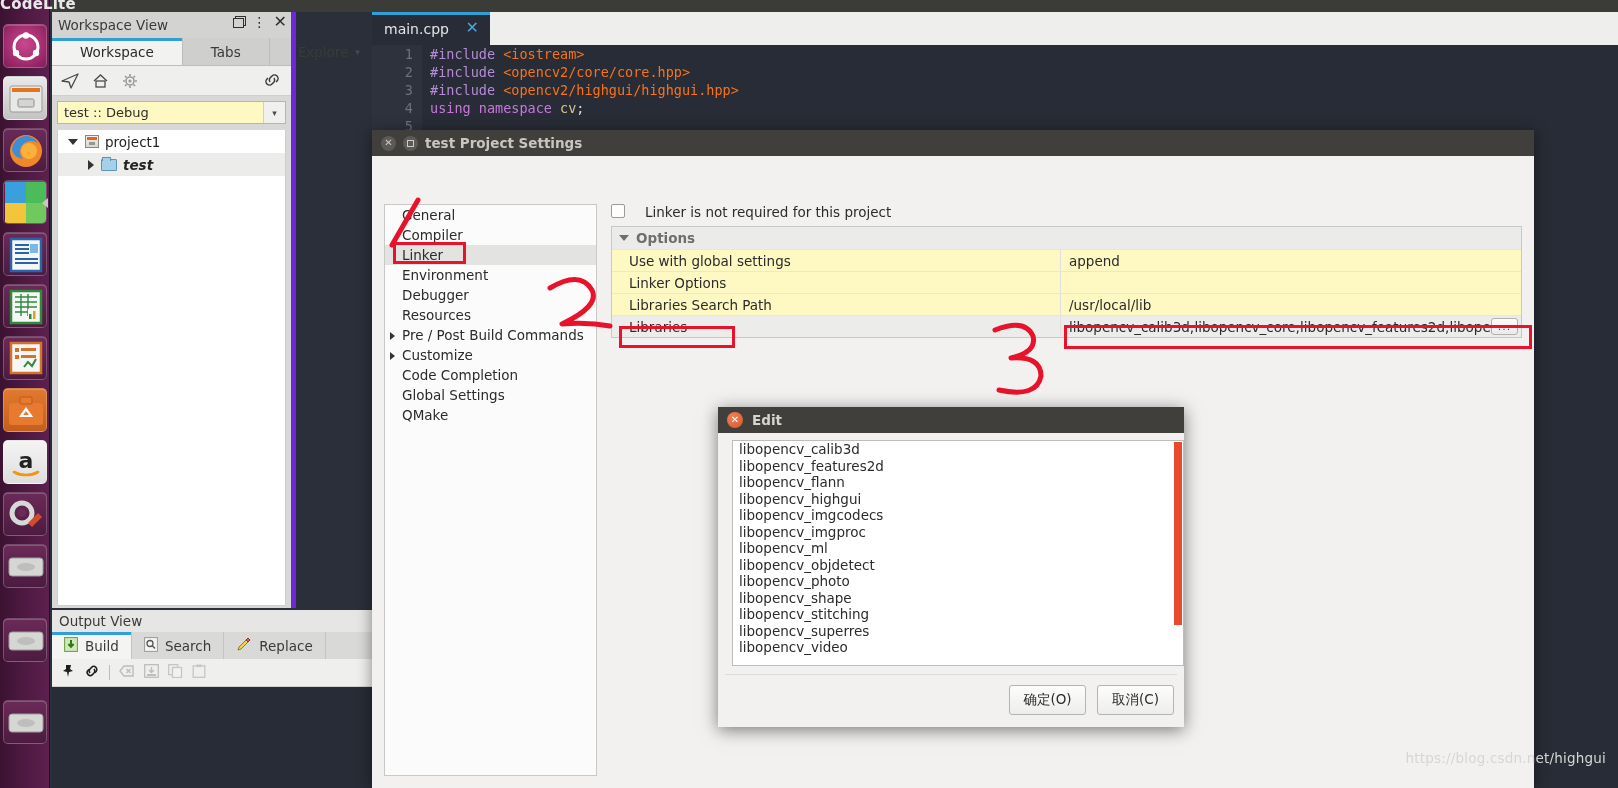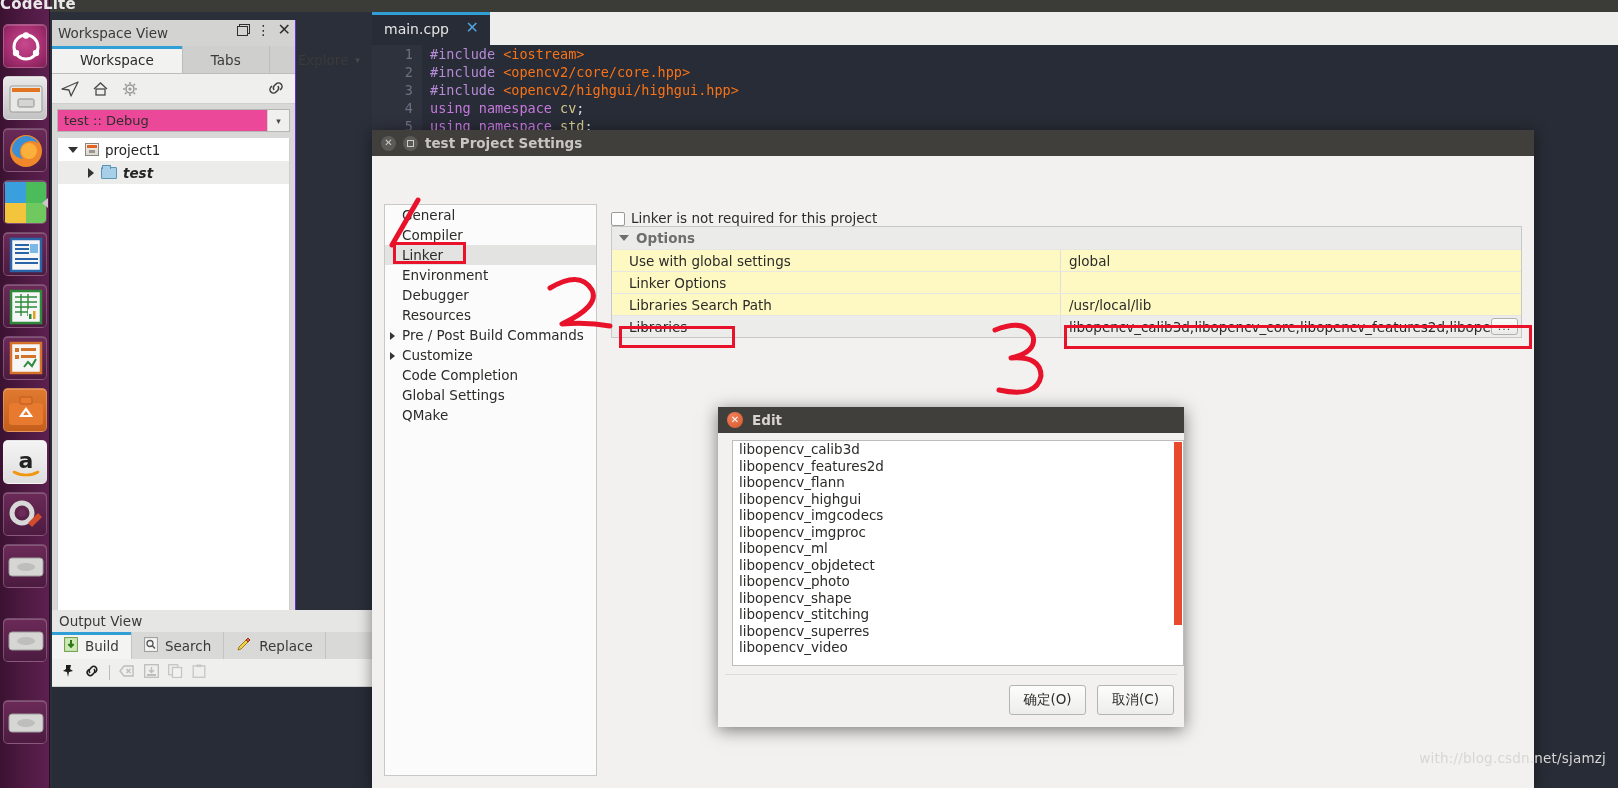--- a/index.html
+++ b/index.html
@@ -47,22 +47,22 @@
     background: #3b3b37;
   }
   .app-title {
     position: absolute; left: 0px; top: -5px; width: 200px; height: 20px;
     color: #e8e8e8; font-size: 15px; font-weight: bold; letter-spacing: .2px;
     font-family: "DejaVu Sans", sans-serif;
   }
 
   
   .ws-panel {
-    position: absolute; left: 52px; top: 20px; width: 244px; height: 596px;
-    background: #d8d8d6; border-right: 1px solid #6d28d9;
+    position: absolute; left: 52px; top: 12px; width: 244px; height: 596px;
+    background: #d8d8d6; border-right: 5px solid #6d28d9;
   }
   .ws-head {
     position: relative; height: 26px; background: #d3d3d1;
     display: flex; align-items: center; padding-left: 6px;
   }
   .ws-head-title { font-size: 13.5px; color: #3a3a38; }
   .ws-head-icons {
     position: absolute; right: 4px; top: 3px;
     display: flex; align-items: center; gap: 7px; color: #2f2f2d;
   }
@@ -85,21 +85,21 @@
   .ws-tab .caret { margin-left: 7px; font-size: 9px; color:#4a4a48; }
 
   .ws-toolbar {
     height: 30px; background:#efefed; border-bottom:1px solid #cfcfcd;
     display:flex; align-items:center; gap:13px; padding: 0 9px; position: relative;
   }
   .ws-toolbar svg { display:block; }
   .ws-toolbar .right { position:absolute; right: 10px; top: 6px; }
 
   .ws-combo {
-    margin: 5px 5px 0 5px; height: 23px; background:#ec4899;
+    margin: 5px 5px 0 5px; height: 23px; background:#fef9c3;
     border:1px solid #b5b5b3; display:flex; align-items:center;
     font-size: 13px; color:#2e2e2c; padding-left:6px; position:relative;
   }
   .ws-combo .drop {
     position:absolute; right:0; top:0; bottom:0; width:22px;
     border-left:1px solid #cfcfcd; background:#f0f0ee;
     display:flex; align-items:center; justify-content:center; font-size:9px; color:#4a4a48;
   }
   .ws-tree { margin: 6px 5px 0 5px; background:#ffffff; height: 476px; border:1px solid #cfcfcd; border-top:none; }
   .tree-row { display:flex; align-items:center; height:23px; font-size:13.5px; color:#232323; padding-left:10px; }
@@ -164,21 +164,21 @@
   .ps-config .spin i.dn { border-top:5px solid #4a4a48; }
 
   .ps-body { position:absolute; left:0; top:74px; right:0; bottom:0; display:flex; }
   .ps-tree { width:232px; margin-left:12px; margin-top:0; background:#fbfbfb; border:1px solid #c8c8c6; height:572px; }
   .ps-tree-row { height:20px; display:flex; align-items:center; font-size:13.5px; color:#2b2b29; padding-left:17px; position:relative; }
   .ps-tree-row .exp { position:absolute; left:5px; top:7px; width:0;height:0;
                       border-top:4px solid transparent;border-bottom:4px solid transparent;border-left:5px solid #333; }
   .ps-tree-row.selected { background:#e3e3e1; }
 
   .ps-right { flex:1; margin-left:14px; margin-right:12px; }
-  .ps-check { display:flex; align-items:flex-end; gap:6px; height:22px; font-size:13.5px; color:#2b2b29; }
+  .ps-check { display:flex; align-items:flex-start; gap:20px; height:22px; font-size:13.5px; color:#2b2b29; }
   .cbox { width:14px;height:14px;border:1px solid #9a9a98;background:#fdfdfd;border-radius:2px; }
   .ps-grid { margin-top:0; border:1px solid #c8c8c6; background:#fef9c3; width:911px; }
   .grid-group { height:22px; background:#ebebe9; display:flex; align-items:center; font-size:13.5px; color:#6e6e6c; font-weight:bold; padding-left:7px; gap:7px;}
   .grid-group .tri-down2 { width:0;height:0;border-left:5px solid transparent;border-right:5px solid transparent;border-top:6px solid #6e6e6c; }
   .grid-row { height:22px; display:flex; font-size:13.5px; color:#2b2b29; border-top:1px solid #e6e6e4; }
   .grid-row.alt { background:#ececea; }
   .grid-c1 { width:449px; padding-left:17px; display:flex; align-items:center; border-right:1px solid #e0e0de; }
   .grid-c2 { flex:1; padding-left:8px; display:flex; align-items:center; position:relative; overflow:hidden; white-space:nowrap; }
   .dots-btn { position:absolute; right:3px; top:2px; width:27px; height:17px; background:linear-gradient(#fcfcfc,#eaeae8);
               border:1px solid #b0b0ae; border-radius:3px; font-size:11px; color:#4a4a48;
@@ -486,21 +486,20 @@
           <div>14</div>
           <div>15</div>
           <div>16</div>
           <div>17</div>
         </div>
       <div class="code-lines" id="codelines">
           <div><span class="c-pre">#include </span><span class="c-str">&lt;iostream&gt;</span></div>
           <div><span class="c-pre">#include </span><span class="c-str">&lt;opencv2/core/core.hpp&gt;</span></div>
           <div><span class="c-pre">#include </span><span class="c-str">&lt;opencv2/highgui/highgui.hpp&gt;</span></div>
           <div><span class="c-kw">using namespace </span><span class="c-id">cv</span><span class="c-pl">;</span></div>
-          <div><span class="c-kw">using namespace </span><span class="c-id">std</span><span class="c-pl">;</span></div>
         </div>
     </div>
   </div>
 
   <div class="ps-dlg">
     <div class="ps-title">
       <span class="btn-close-circ">✕</span>
       <span class="btn-max-sq">
           <i></i>
         </span>
@@ -551,21 +550,21 @@
           <span class="cbox"></span>
           <span>Linker is not required for this project</span>
         </div>
         <div class="ps-grid">
           <div class="grid-group">
             <span class="tri-down2"></span>
             <span>Options</span>
           </div>
           <div class="grid-row">
             <div class="grid-c1">Use with global settings</div>
-            <div class="grid-c2">global</div>
+            <div class="grid-c2">append</div>
           </div>
           <div class="grid-row">
             <div class="grid-c1">Linker Options</div>
             <div class="grid-c2"></div>
           </div>
           <div class="grid-row">
             <div class="grid-c1">Libraries Search Path</div>
             <div class="grid-c2">/usr/local/lib</div>
           </div>
           <div class="grid-row alt">
@@ -618,14 +617,14 @@
         <div class="item">libopencv_superres</div>
         <div class="item">libopencv_video</div>
       </div>
     <div class="edit-sep"></div>
     <div class="edit-buttons">
       <div class="ebtn">确定(O)</div>
       <div class="ebtn">取消(C)</div>
     </div>
   </div>
 
-  <div class="watermark">with://blog.csdn.net/sjamzj</div>
+  <div class="watermark">https://blog.csdn.net/highgui</div>
 </div>
 
 </body></html>

